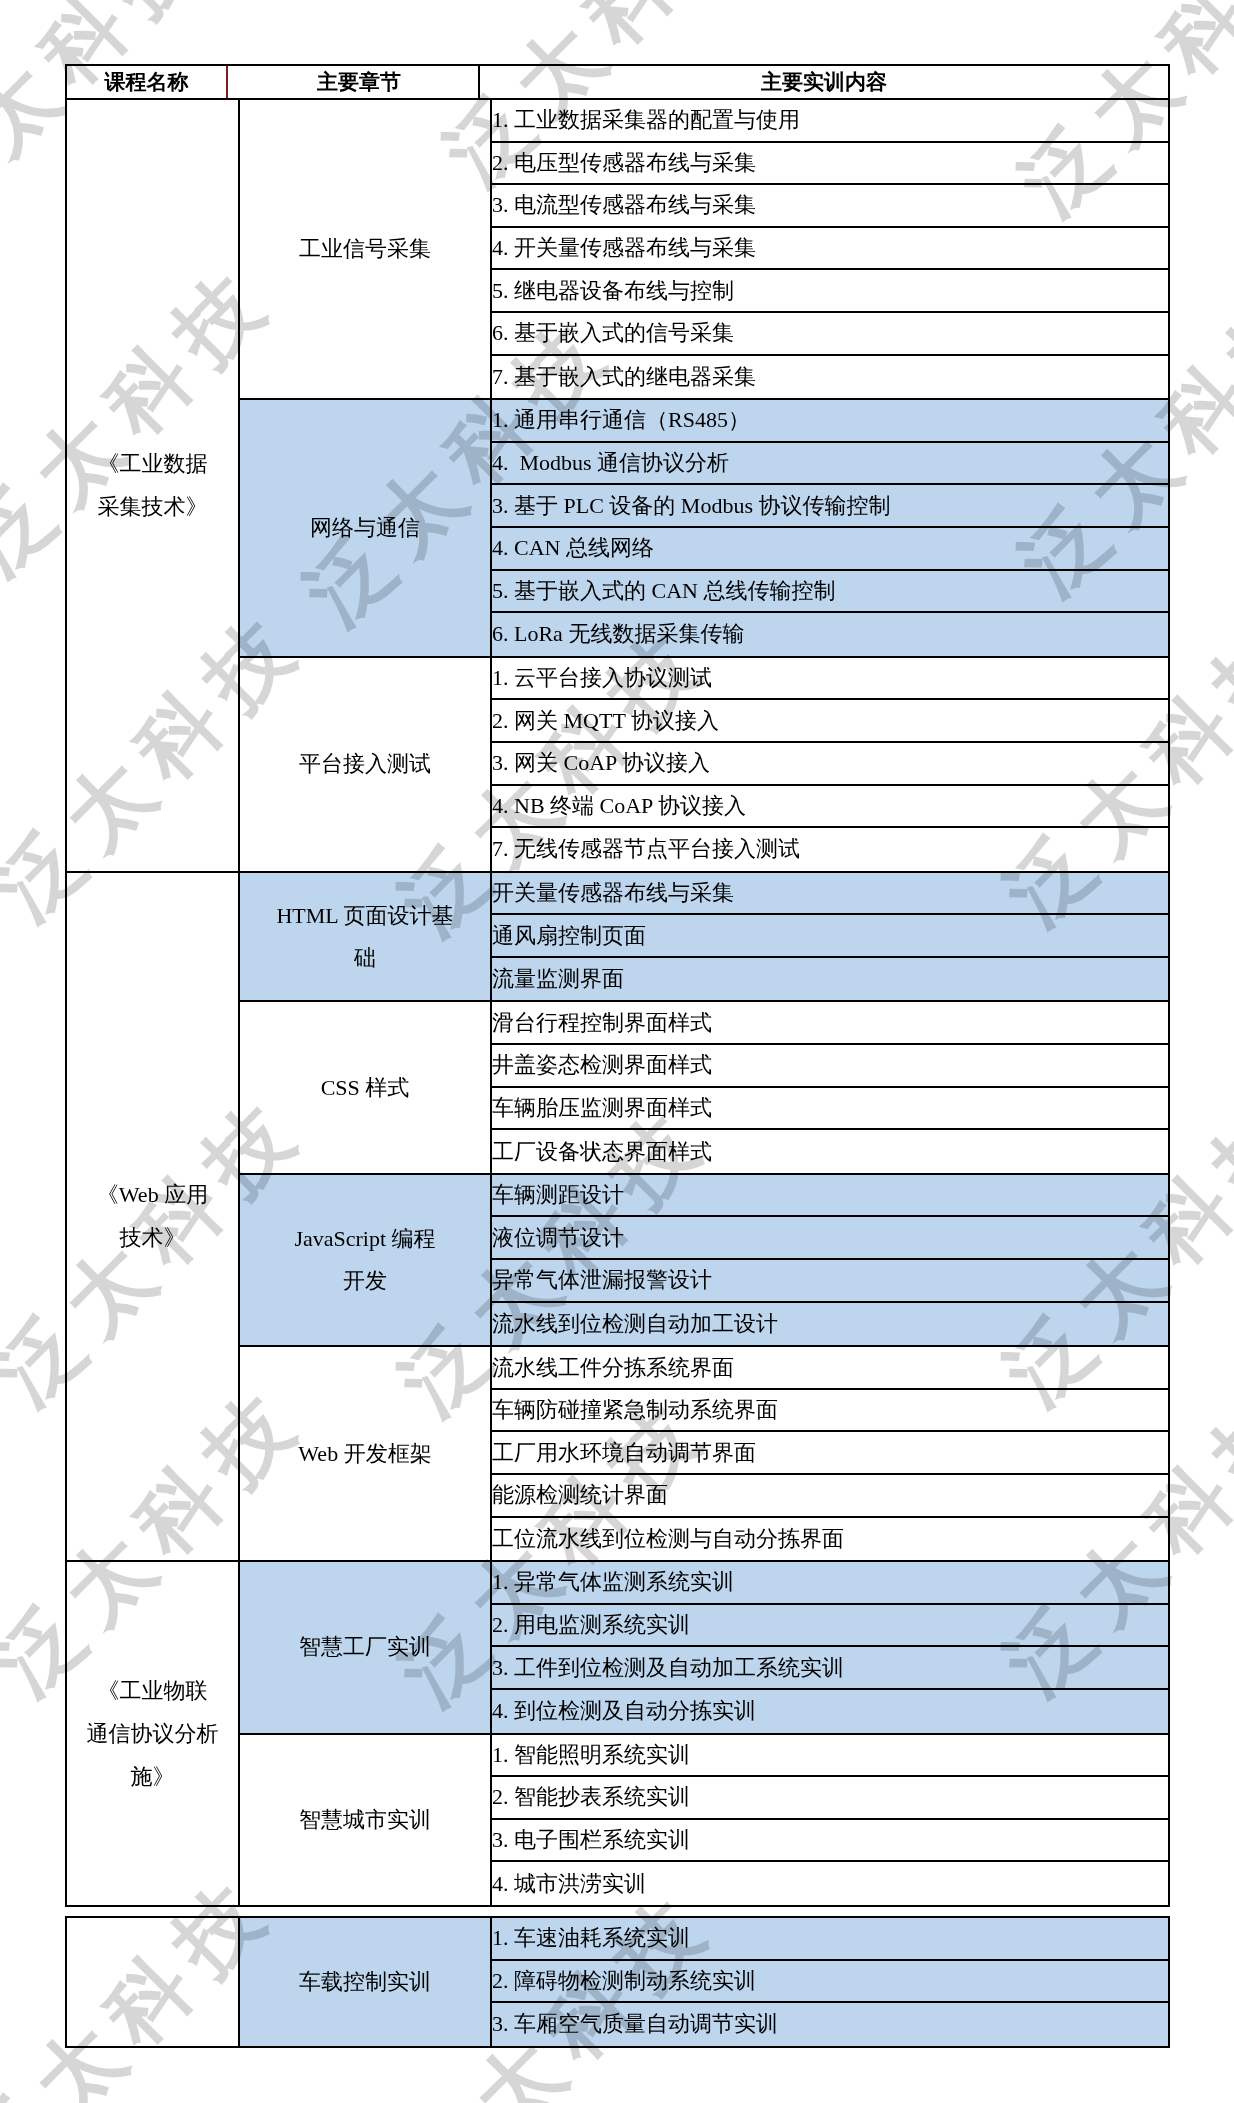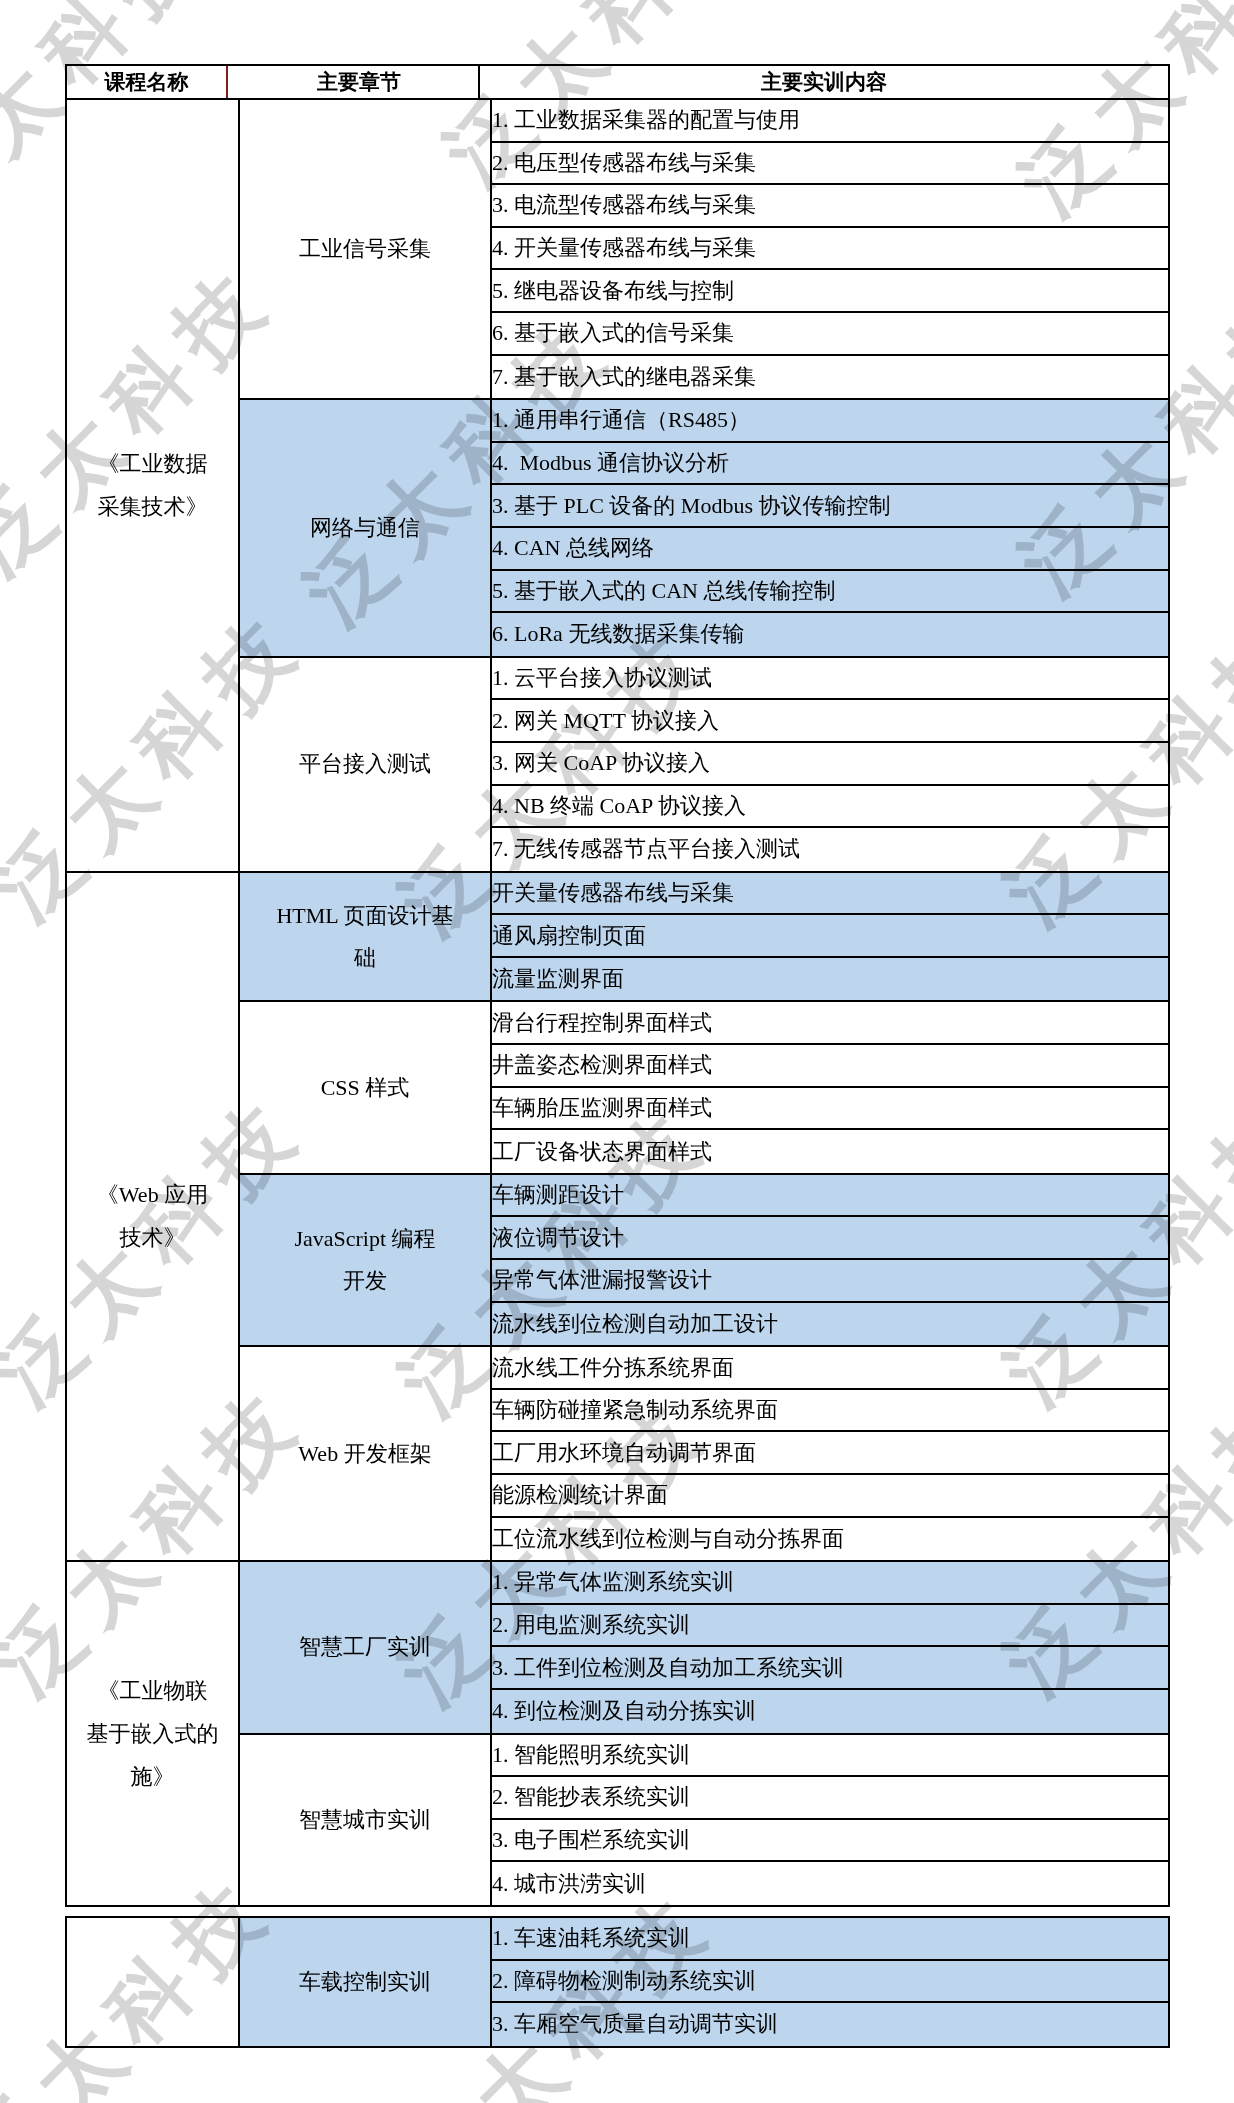--- a/index.html
+++ b/index.html
@@ -153,21 +153,21 @@
               <div class="irow">能源检测统计界面</div>
               <div class="irow">工位流水线到位检测与自动分拣界面</div>
             </div>
           </div>
         </div>
       </div>
 
       <div class="course-row no-bb">
         <div class="course-cell">
           <div>《工业物联</div>
-          <div>基于嵌入式的</div>
+          <div>通信协议分析</div>
           <div>施》</div>
         </div>
         <div class="sections">
           <div class="section blue">
             <div class="chapter-cell">
               <div>智慧工厂实训</div>
             </div>
             <div class="items">
               <div class="irow">1. 异常气体监测系统实训</div>
               <div class="irow">2. 用电监测系统实训</div>

